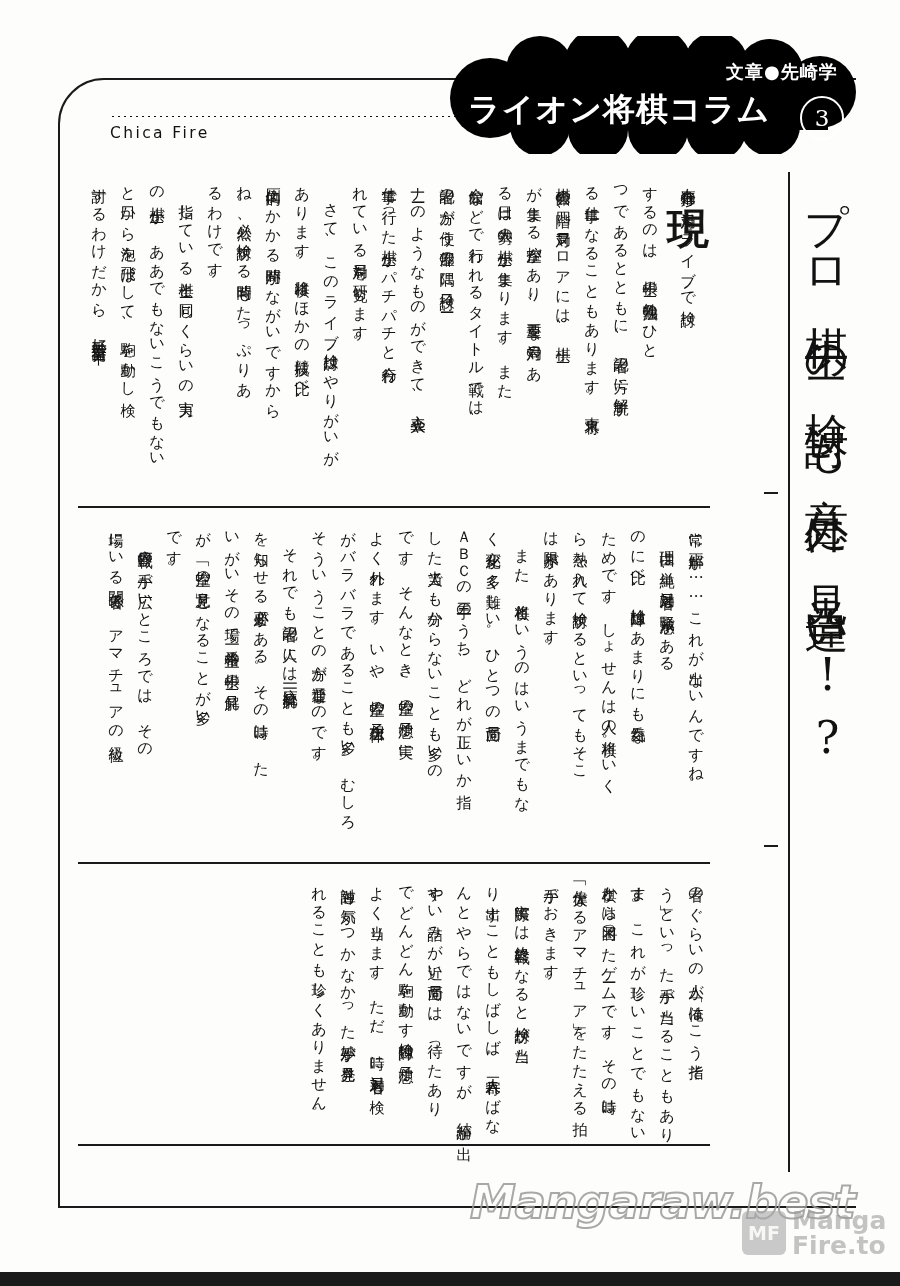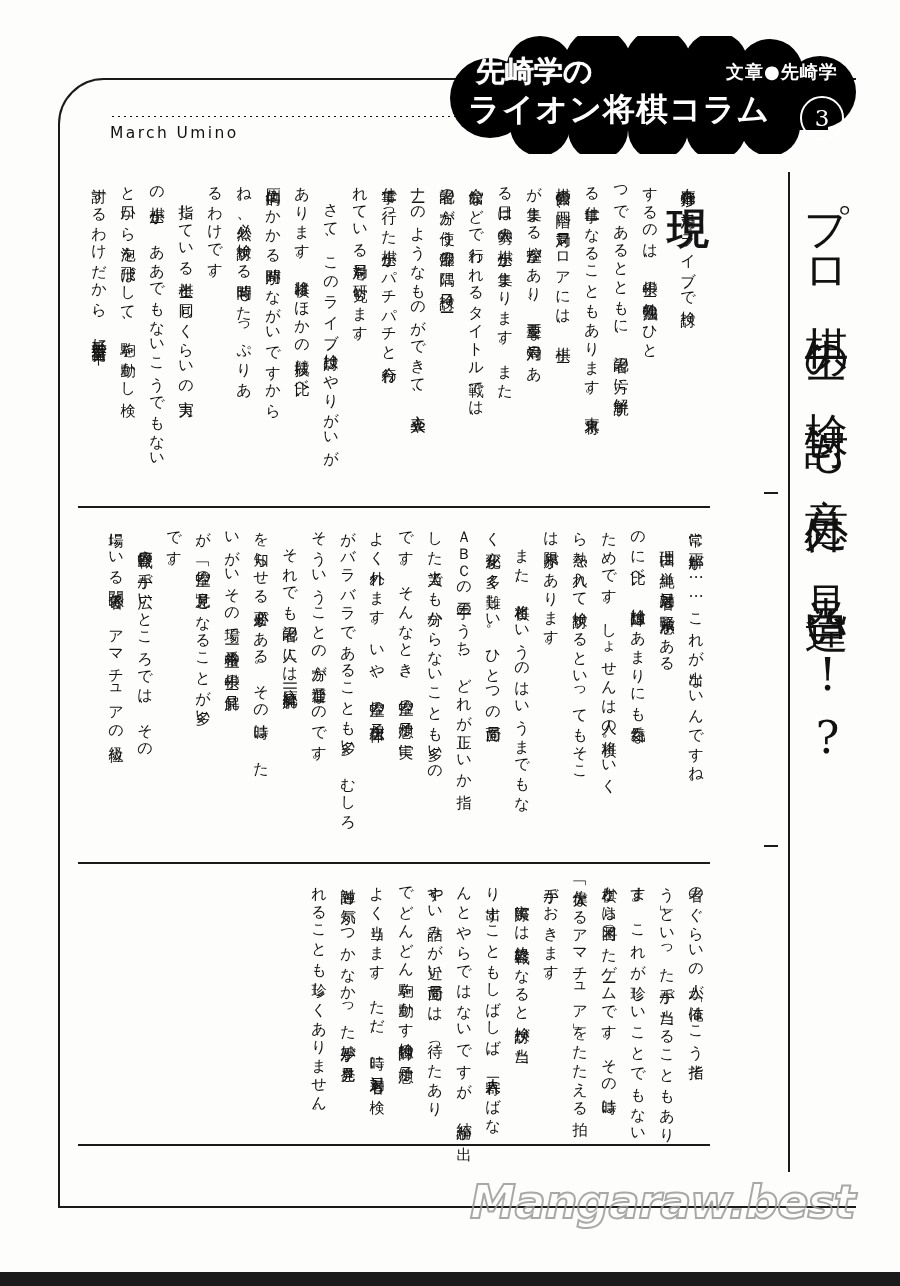--- a/index.html
+++ b/index.html
@@ -176,44 +176,41 @@
 </head>
 <body>
 
 <div class="page">
 
   <div class="frame"></div>
   <div class="frame-right-mask"></div>
 
   <div class="header">
     <div class="byline-dots"></div>
-    <div class="byline-author">March Umino</div>
+    <div class="byline-author">Chica Fire</div>
   </div>
 
   <div class="cloud">
     <svg width="420" height="118" viewBox="0 0 420 118">
       <g fill="#000000">
         <circle cx="42" cy="62" r="40"></circle>
         <circle cx="92" cy="34" r="34"></circle>
         <circle cx="150" cy="26" r="33"></circle>
         <circle cx="210" cy="26" r="33"></circle>
         <circle cx="268" cy="28" r="32"></circle>
         <circle cx="322" cy="36" r="33"></circle>
         <circle cx="372" cy="56" r="36"></circle>
         <circle cx="92" cy="90" r="30"></circle>
         <circle cx="150" cy="94" r="30"></circle>
         <circle cx="210" cy="94" r="30"></circle>
         <circle cx="268" cy="94" r="30"></circle>
         <circle cx="322" cy="90" r="30"></circle>
         <rect x="40" y="26" width="340" height="68"></rect>
       </g>
     </svg>
-    <div class="cloud-line1">
-      <span>先崎学の</span>
-    </div>
     <div class="cloud-credit">文章●先崎学</div>
     <div class="cloud-line2">ライオン将棋コラム</div>
     <div class="cloud-num">3</div>
   </div>
 
   <div class="title-rule"></div>
   <div class="title-v">プロ棋士の検討も意外に見当違い!?</div>
   <div class="tick" style="right:122px;top:492px;"></div>
   <div class="tick" style="right:122px;top:845px;"></div>
 
@@ -281,15 +278,22 @@
         <div class="col" style="width: 29px; height: 260px;">んとやらではないですが、結論が出や</div>
         <div class="col" style="width: 29px; height: 260px;">すい詰みが近い局面では、待ったあり</div>
         <div class="col" style="width: 29px; height: 260px;">でどんどん駒を動かす検討陣の予想は</div>
         <div class="col" style="width: 29px; height: 260px;">よく当ります。ただ、時に対局者も検</div>
         <div class="col" style="width: 29px; height: 260px;">討陣も気がつかなかった妙手が発見さ</div>
         <div class="col" style="width: 29px; height: 260px;">れることも珍しくありません。</div>
       </div>
   </div>
 
   <div class="wm-main">Mangaraw.best</div>
+  <div class="wm-fire">
+    <div class="wm-fire-logo">MF</div>
+    <div>
+      <div class="wm-fire-text">Manga</div>
+      <div class="wm-fire-text">Fire.to</div>
+    </div>
+  </div>
 
   <div class="bottom-bar"></div>
 </div>
 
 </body></html>

